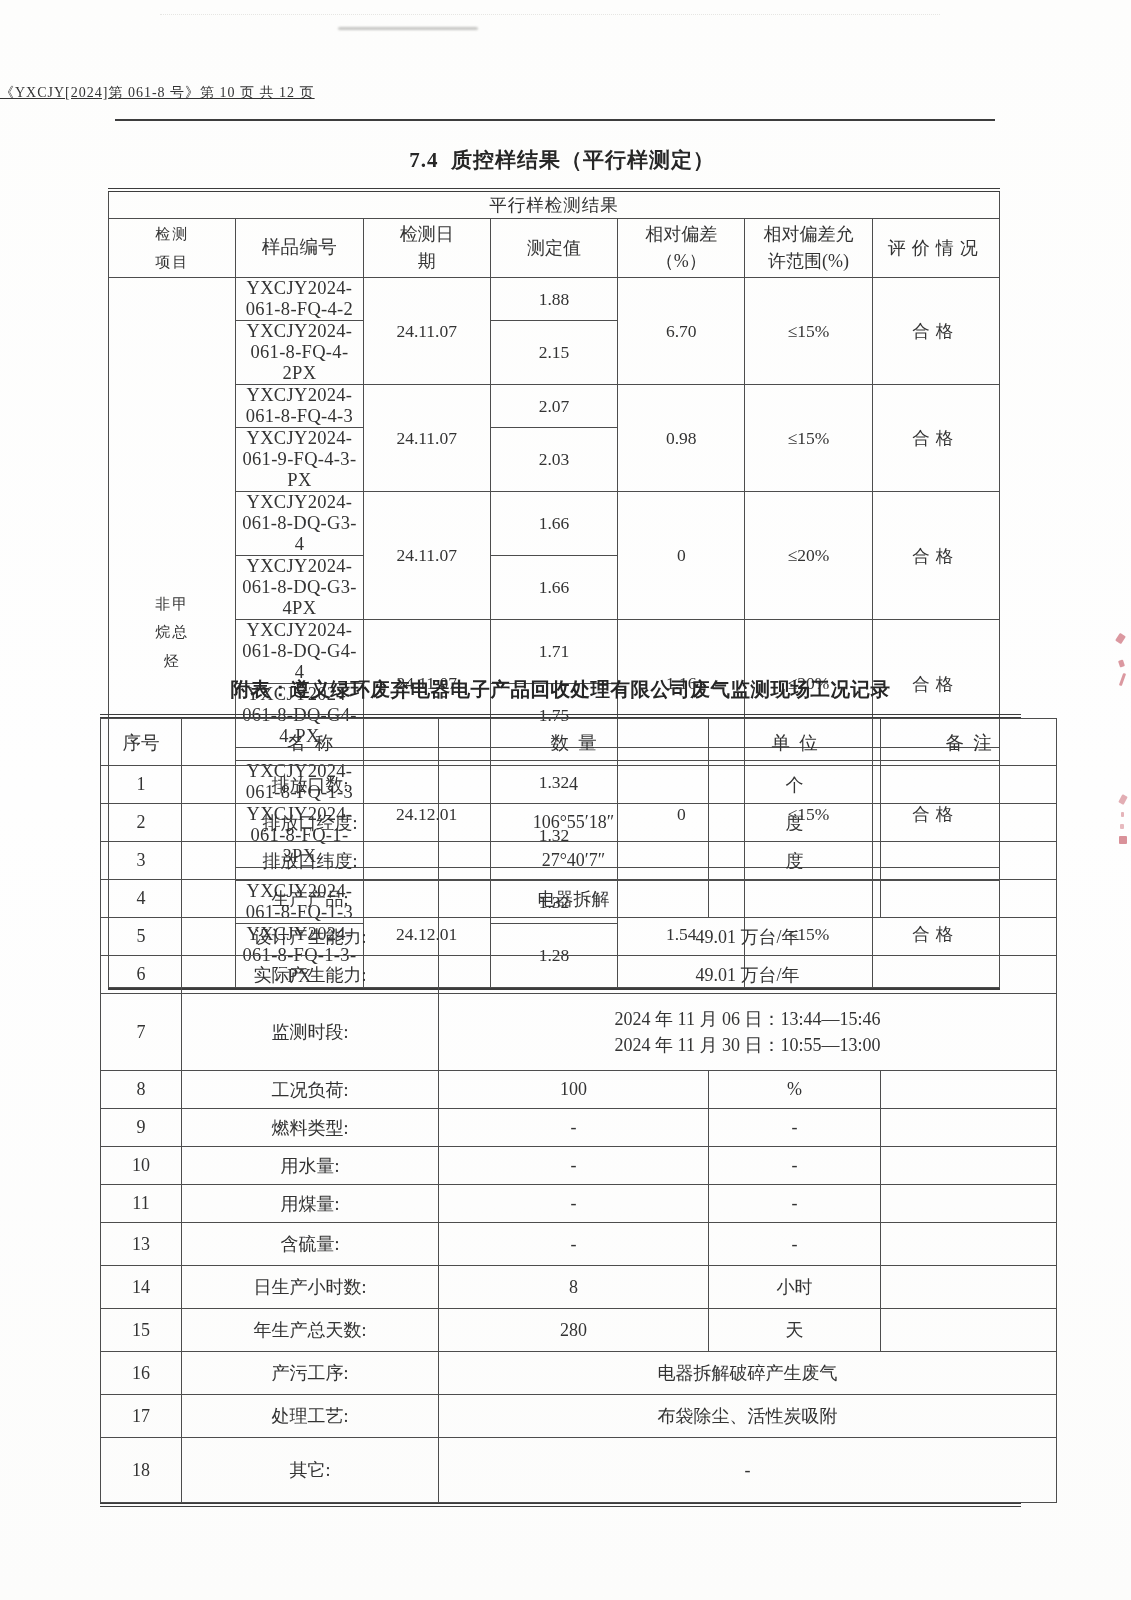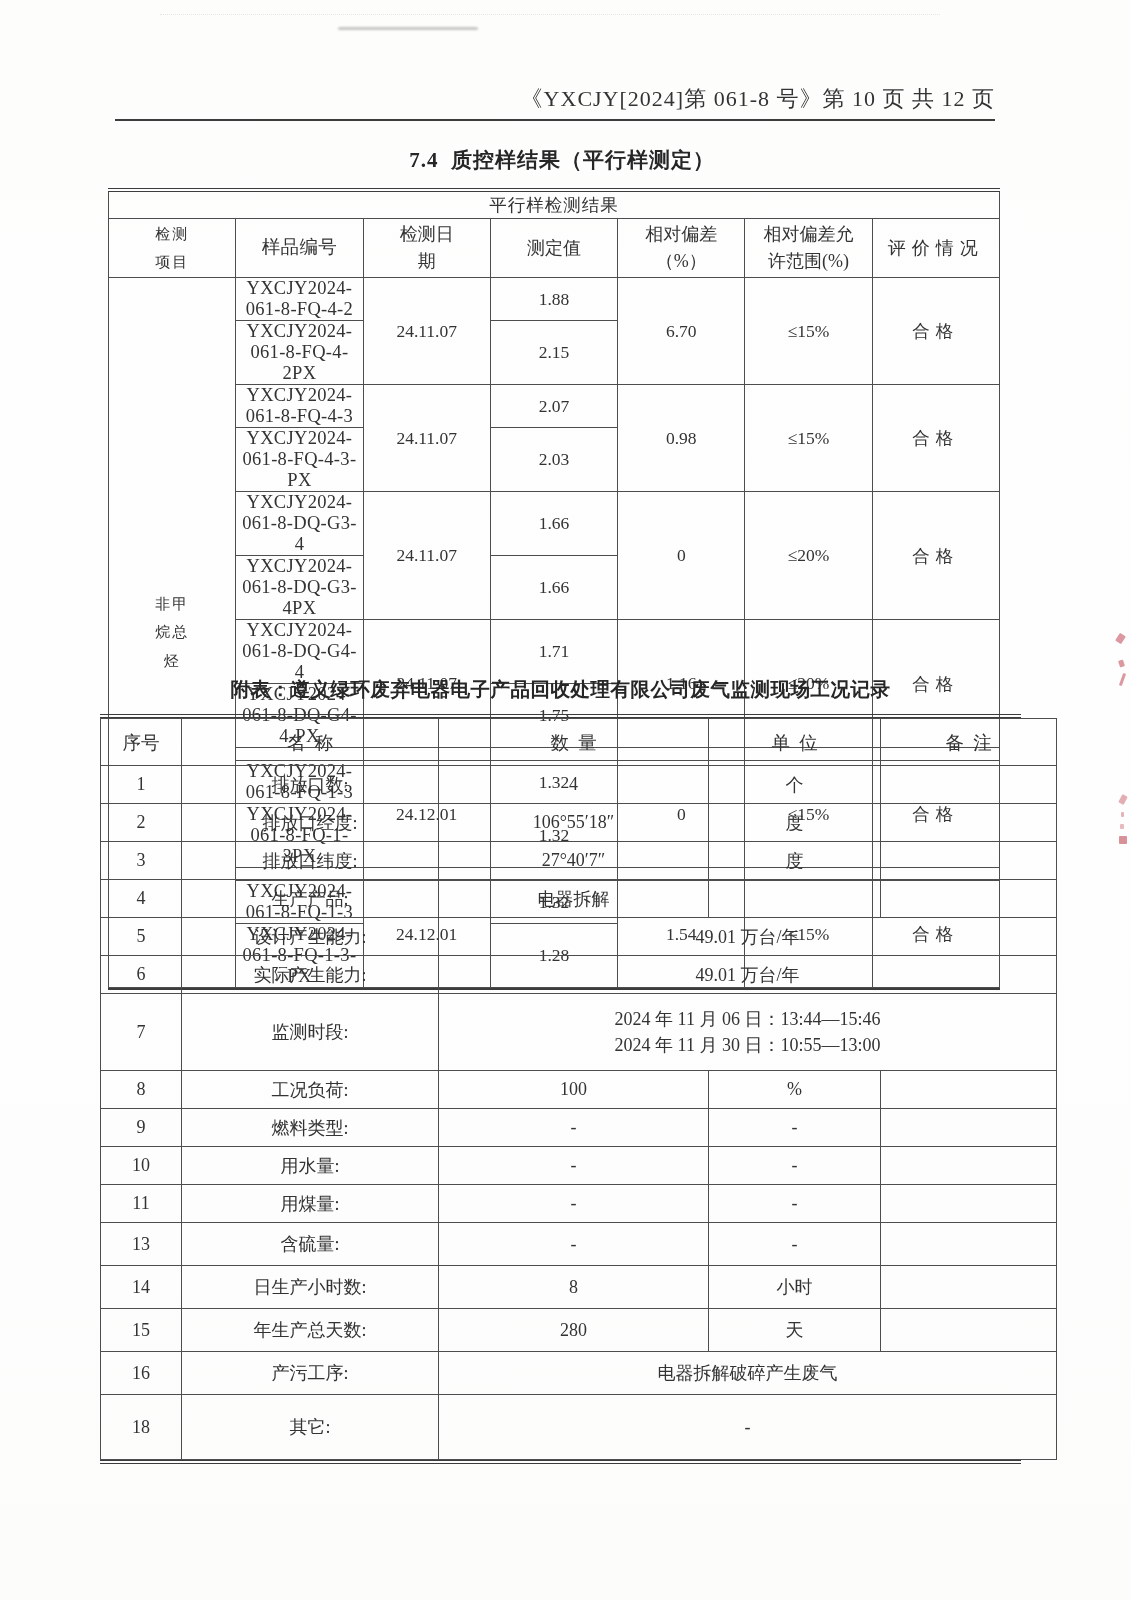--- a/index.html
+++ b/index.html
@@ -16,22 +16,22 @@
   .red-mark{position:absolute;background:#cf7680;opacity:.75;border-radius:1px;}
   .rm1{left:1117px;top:634px;width:7px;height:9px;transform:rotate(32deg);}
   .rm2{left:1119px;top:660px;width:5px;height:7px;transform:rotate(-18deg);}
   .rm3{left:1121px;top:673px;width:3px;height:13px;transform:rotate(20deg);}
   .rm4{left:1120px;top:795px;width:6px;height:9px;transform:rotate(28deg);opacity:.6;}
   .rm5{left:1121px;top:812px;width:3px;height:5px;opacity:.55;}
   .rm6{left:1120px;top:824px;width:4px;height:5px;opacity:.5;}
   .rm7{left:1119px;top:836px;width:8px;height:8px;opacity:.8;}
 
   .page-header{
-    position:absolute;top:84px;left:0;width:995px;text-align:right;
-    font-size:22px;letter-spacing:1px;color:#333;white-space:pre;
+    position:absolute;top:84px;left:0;width:995px;
+    font-size:14px;letter-spacing:1px;color:#333;white-space:pre;text-decoration:underline;
   }
   .header-rule{position:absolute;left:115px;top:119px;width:880px;border-top:2px solid #3d3d3d;}
 
   .sec-title{
     position:absolute;left:116px;top:146px;width:892px;margin:0;text-align:center;
     font-size:21px;font-weight:bold;color:#262626;white-space:pre;letter-spacing:1px;
   }
 
   table{border-collapse:collapse;table-layout:fixed;}
   td,th{border:1px solid #4d4d4d;text-align:center;vertical-align:middle;
@@ -125,21 +125,21 @@
 
     <tr>
       <td class="c-sample">YXCJY2024-061-8-FQ-4-3</td>
       <td class="c-date" rowspan="2">24.11.07</td>
       <td class="c-val">2.07</td>
       <td class="c-dev" rowspan="2">0.98</td>
       <td class="c-rng" rowspan="2">≤15%</td>
       <td class="c-res" rowspan="2">合格</td>
     </tr>
     <tr>
-      <td class="c-sample">YXCJY2024-061-8-FQ-4-3-PX</td>
+      <td class="c-sample">YXCJY2024-061-9-FQ-4-3-PX</td>
       <td class="c-val">2.03</td>
     </tr>
 
     <tr>
       <td class="c-sample">YXCJY2024-061-8-DQ-G3-4</td>
       <td class="c-date" rowspan="2">24.11.07</td>
       <td class="c-val">1.66</td>
       <td class="c-dev" rowspan="2">0</td>
       <td class="c-rng" rowspan="2">≤20%</td>
       <td class="c-res" rowspan="2">合格</td>
@@ -313,20 +313,25 @@
       <td class="c-name">年生产总天数:</td>
       <td class="c-qty">280</td>
       <td class="c-unit">天</td>
       <td class="c-note"></td>
     </tr>
     <tr class="mid">
       <td class="c-no">16</td>
       <td class="c-name">产污工序:</td>
       <td colspan="3">电器拆解破碎产生废气</td>
     </tr>
+    <tr class="mid">
+      <td class="c-no">17</td>
+      <td class="c-name">处理工艺:</td>
+      <td colspan="3">布袋除尘、活性炭吸附</td>
+    </tr>
     <tr class="last">
       <td class="c-no">18</td>
       <td class="c-name">其它:</td>
       <td colspan="3">-</td>
     </tr>
   </tbody>
       </table>
   </div>
 
   <div class="red-mark rm1"></div>

